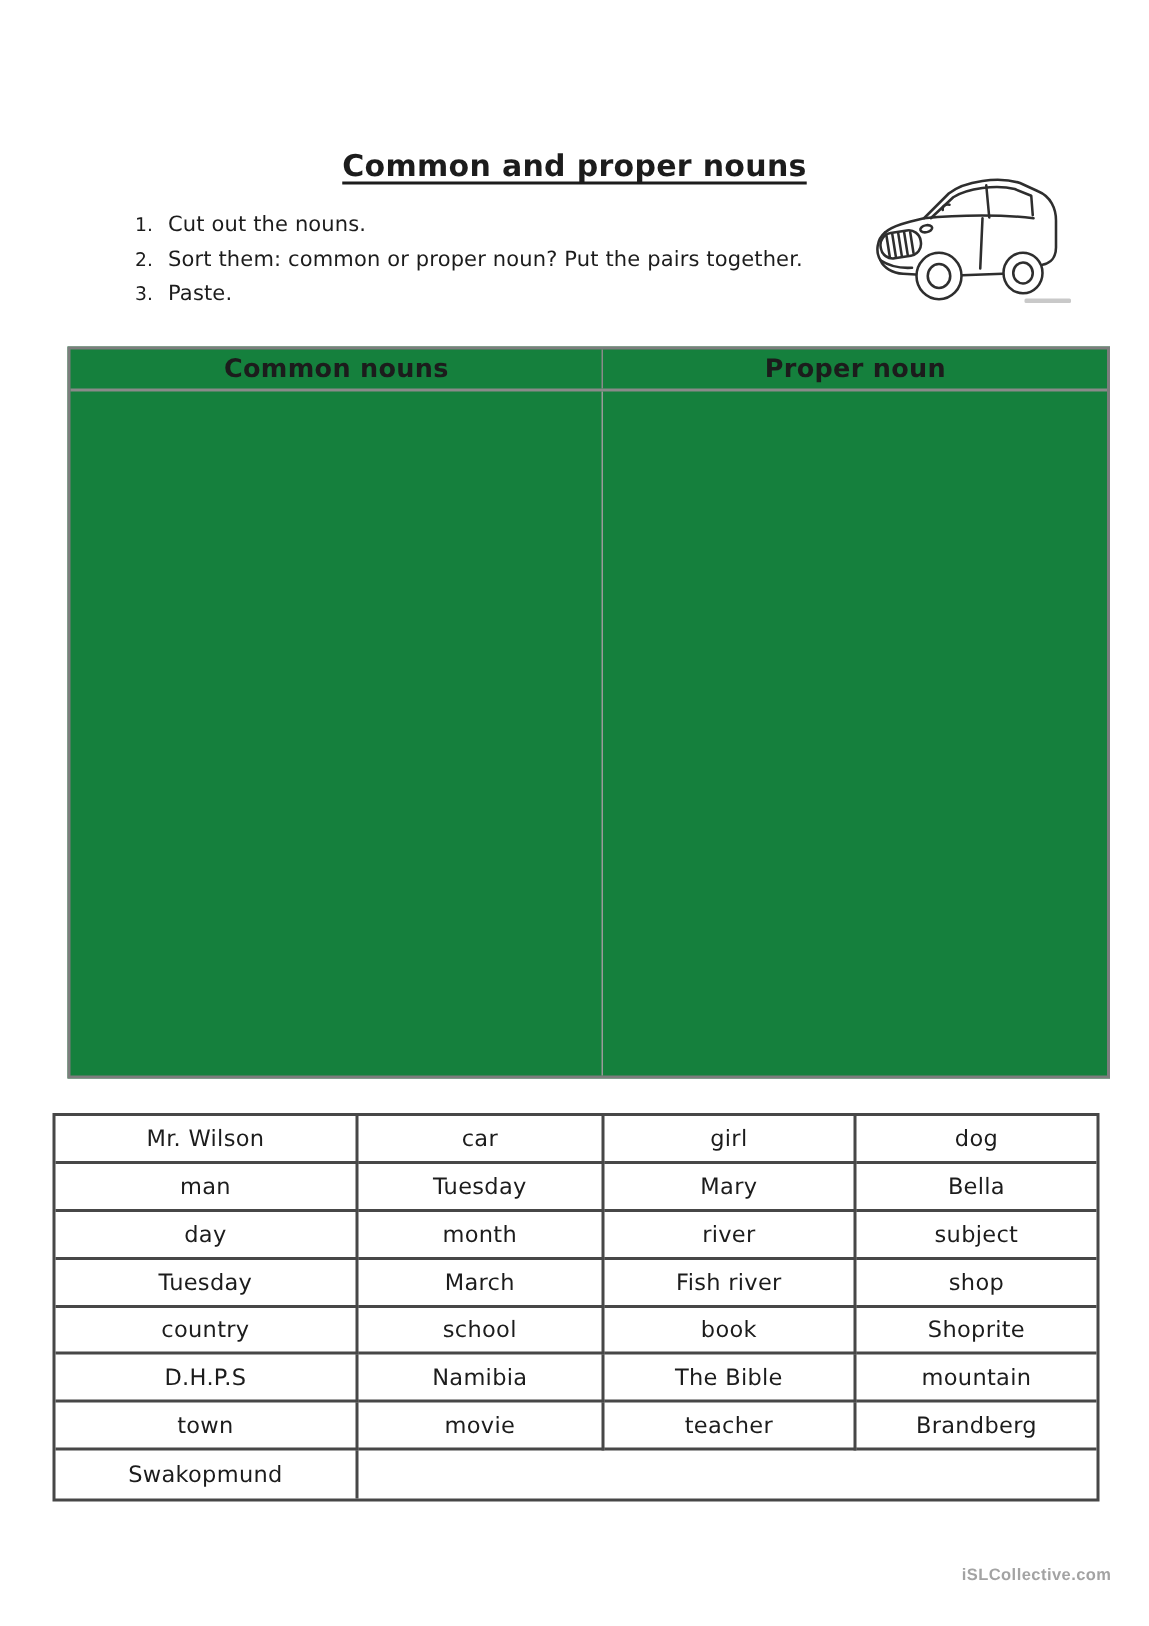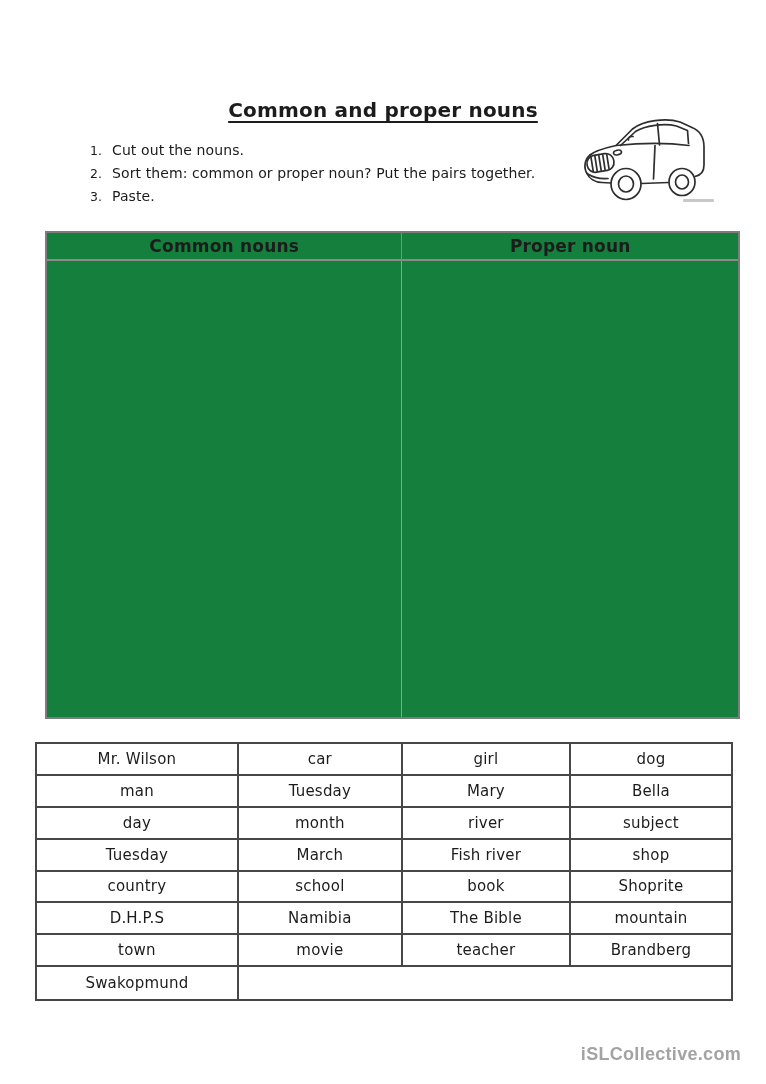--- a/index.html
+++ b/index.html
@@ -79,21 +79,21 @@
     box-sizing: border-box;
     white-space: nowrap; overflow: hidden;
   }
   .wb-cell:nth-child(4n) { border-right: none; }
   .wb-cell:nth-child(n+29) { border-bottom: none; }
 
   
   .footer-watermark {
     position: absolute; right: 25px; top: 1044px;
     font-family: "Liberation Sans", sans-serif;
-    font-size: 18px; font-weight: 600;
+    font-size: 11px; font-weight: 600;
     color: #a3a3a3; letter-spacing: 0.3px;
   }
 </style>
 </head>
 <body>
 
 <div class="title">Common and proper nouns</div>
 
 <div class="instructions">
   <div class="instr-line">

